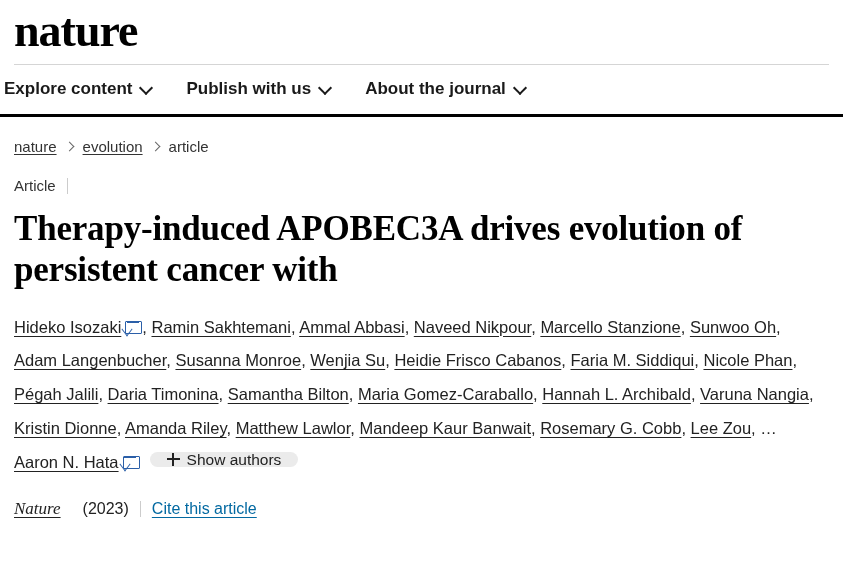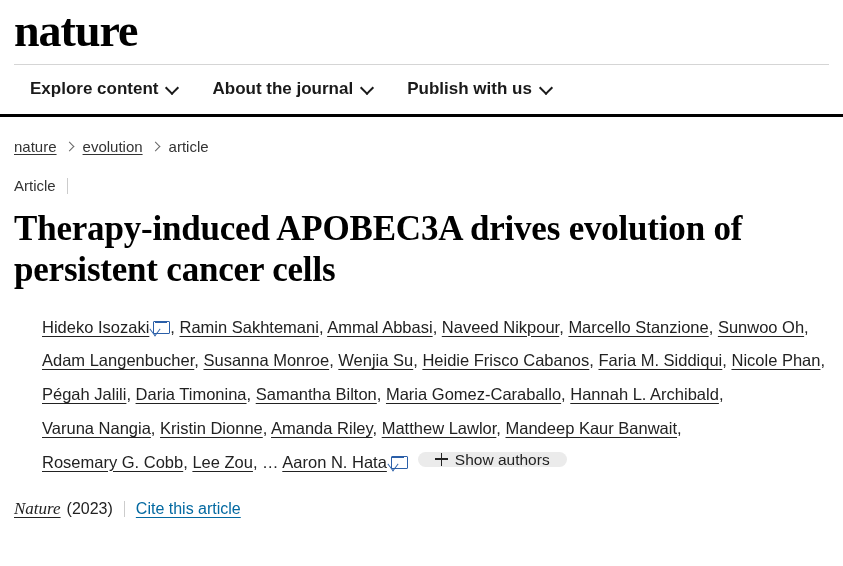--- a/index.html
+++ b/index.html
@@ -34,21 +34,21 @@
     border: 0;
     border-top: 1px solid #d5d5d5;
     margin: 0 14px;
   }
 
   
   .primary-nav {
     display: flex;
     align-items: center;
     gap: 34px;
-    padding: 14px 14px 15px 30px;
+    padding: 14px 14px 15px 4px;
   }
   .nav-item {
     display: flex;
     align-items: center;
     gap: 9px;
     font-size: 17px;
     font-weight: bold;
     color: #1a1a1a;
     cursor: pointer;
     white-space: nowrap;
@@ -152,21 +152,20 @@
     letter-spacing: -0.2px;
   }
 
   
   .authors {
     margin-top: 20px;
     font-size: 16.5px;
     line-height: 2.05;
     color: #222222;
     max-width: 830px;
-    margin-left: 28px;
   }
   .author {
     text-decoration: underline;
     text-underline-offset: 3px;
     color: #222222;
     cursor: pointer;
     white-space: nowrap;
   }
   .sep {
     color: #222222;
@@ -255,21 +254,21 @@
   .journal-name {
     font-family: "Liberation Serif", serif;
     font-style: italic;
     font-size: 17px;
     text-decoration: underline;
     text-underline-offset: 3px;
     color: #222222;
     cursor: pointer;
   }
   .journal-year {
-    margin-left: 6px;
+    margin-left: 22px;
     font-size: 16px;
   }
   .cite-link {
     text-decoration: underline;
     text-underline-offset: 3px;
     color: #0369a1;
     cursor: pointer;
     font-size: 16px;
   }
 </style>
@@ -280,46 +279,46 @@
   <div class="nature-logo">nature</div>
 </div>
 <hr class="masthead-rule">
 
 <nav class="primary-nav">
   <div class="nav-item">
     <span>Explore content</span>
     <span class="chev"></span>
   </div>
   <div class="nav-item">
+    <span>Publish with us</span>
+    <span class="chev"></span>
+  </div>
+  <div class="nav-item">
     <span>About the journal</span>
-    <span class="chev"></span>
-  </div>
-  <div class="nav-item">
-    <span>Publish with us</span>
     <span class="chev"></span>
   </div>
 </nav>
 <hr class="nav-rule">
 
 <div class="content">
 
   <div class="breadcrumb">
     <a>nature</a>
     <span class="bc-sep"></span>
     <a>evolution</a>
     <span class="bc-sep"></span>
     <span class="crumb-current">article</span>
   </div>
 
   <div class="article-meta">
     <span class="type">Article</span>
     <span class="meta-divider"></span>
   </div>
 
-  <h1 class="article-title">Therapy-induced APOBEC3A drives evolution of persistent cancer cells</h1>
+  <h1 class="article-title">Therapy-induced APOBEC3A drives evolution of persistent cancer with</h1>
 
   <div class="authors" id="author-list"><span class="author">Hideko Isozaki</span><span class="envelope"></span><span class="sep">, </span><span class="author">Ramin Sakhtemani</span><span class="sep">, </span><span class="author">Ammal Abbasi</span><span class="sep">, </span><span class="author">Naveed Nikpour</span><span class="sep">, </span><span class="author">Marcello Stanzione</span><span class="sep">, </span><span class="author">Sunwoo Oh</span><span class="sep">, </span><span class="author">Adam Langenbucher</span><span class="sep">, </span><span class="author">Susanna Monroe</span><span class="sep">, </span><span class="author">Wenjia Su</span><span class="sep">, </span><span class="author">Heidie Frisco Cabanos</span><span class="sep">, </span><span class="author">Faria M. Siddiqui</span><span class="sep">, </span><span class="author">Nicole Phan</span><span class="sep">, </span><span class="author">Pégah Jalili</span><span class="sep">, </span><span class="author">Daria Timonina</span><span class="sep">, </span><span class="author">Samantha Bilton</span><span class="sep">, </span><span class="author">Maria Gomez-Caraballo</span><span class="sep">, </span><span class="author">Hannah L. Archibald</span><span class="sep">, </span><span class="author">Varuna Nangia</span><span class="sep">, </span><span class="author">Kristin Dionne</span><span class="sep">, </span><span class="author">Amanda Riley</span><span class="sep">, </span><span class="author">Matthew Lawlor</span><span class="sep">, </span><span class="author">Mandeep Kaur Banwait</span><span class="sep">, </span><span class="author">Rosemary G. Cobb</span><span class="sep">, </span><span class="author">Lee Zou</span><span class="sep">, </span><span class="ellipsis">… </span><span class="author">Aaron N. Hata</span><span class="envelope"></span><button class="show-authors-btn">
         <span class="plus-icon"></span>
         <span>Show authors</span>
       </button></div>
 
   <div class="journal-line">
     <span class="journal-name">Nature</span>
     <span class="journal-year">(2023)</span>
     <span class="meta-divider"></span>

